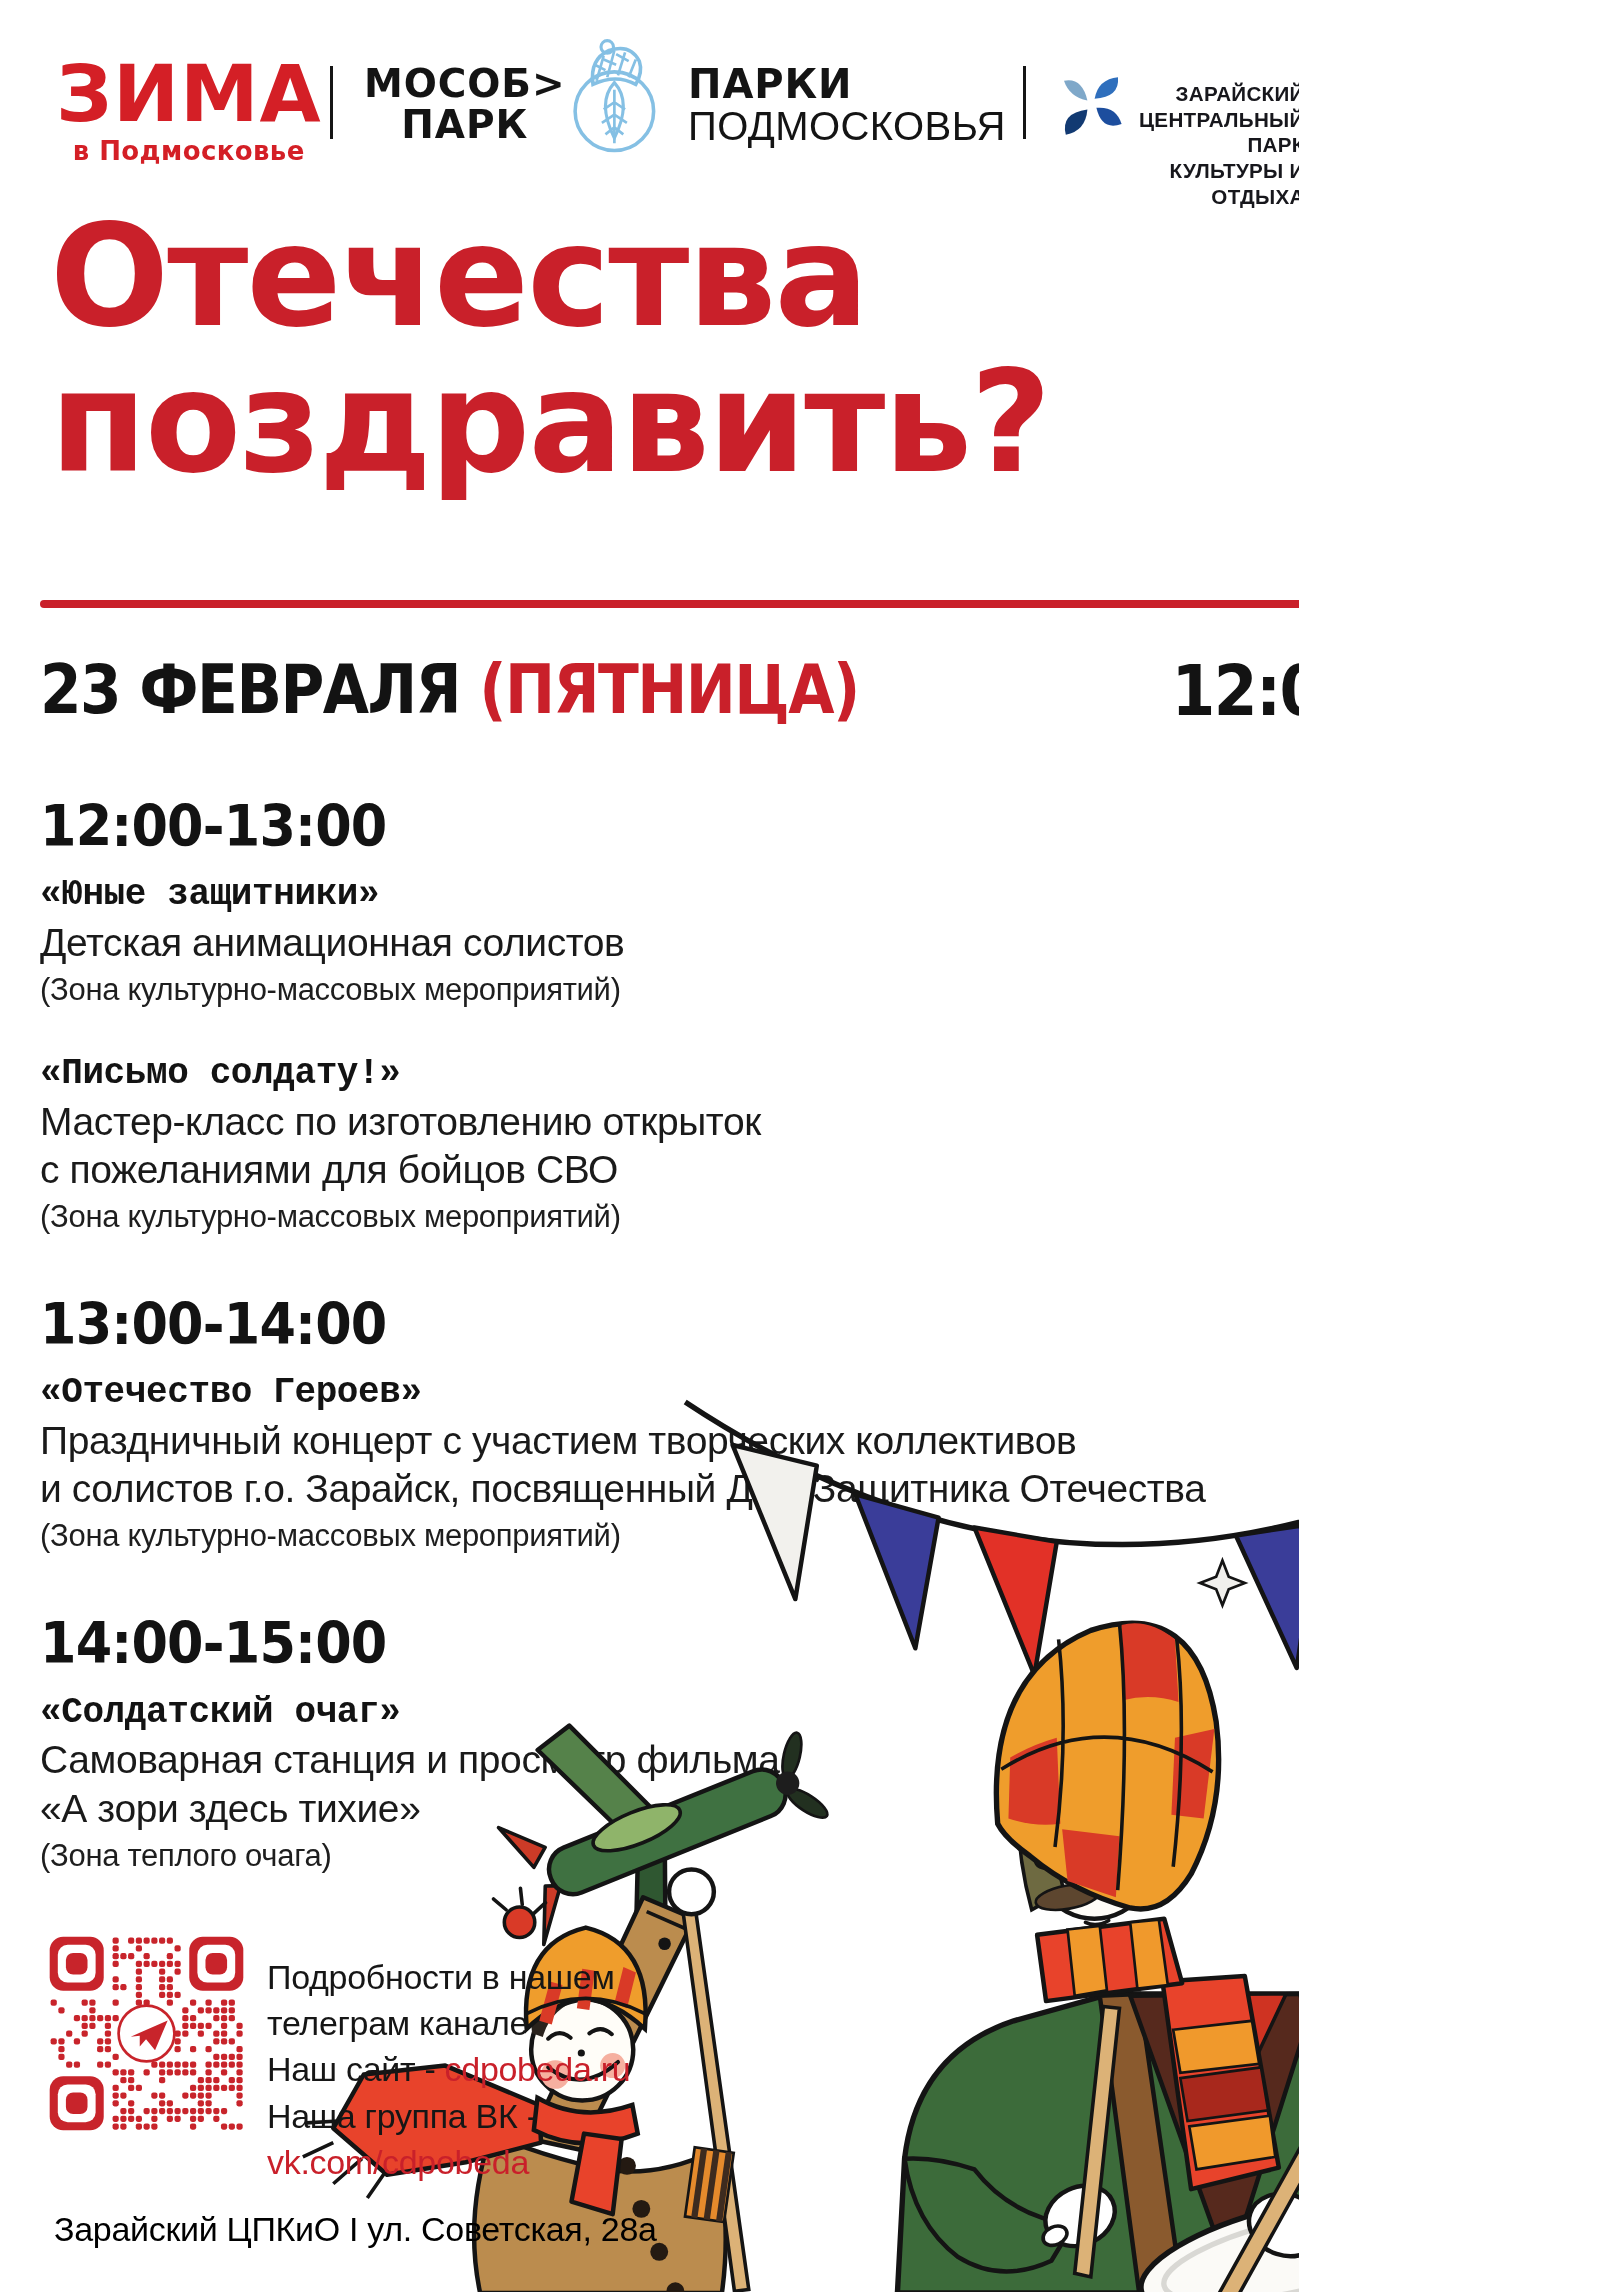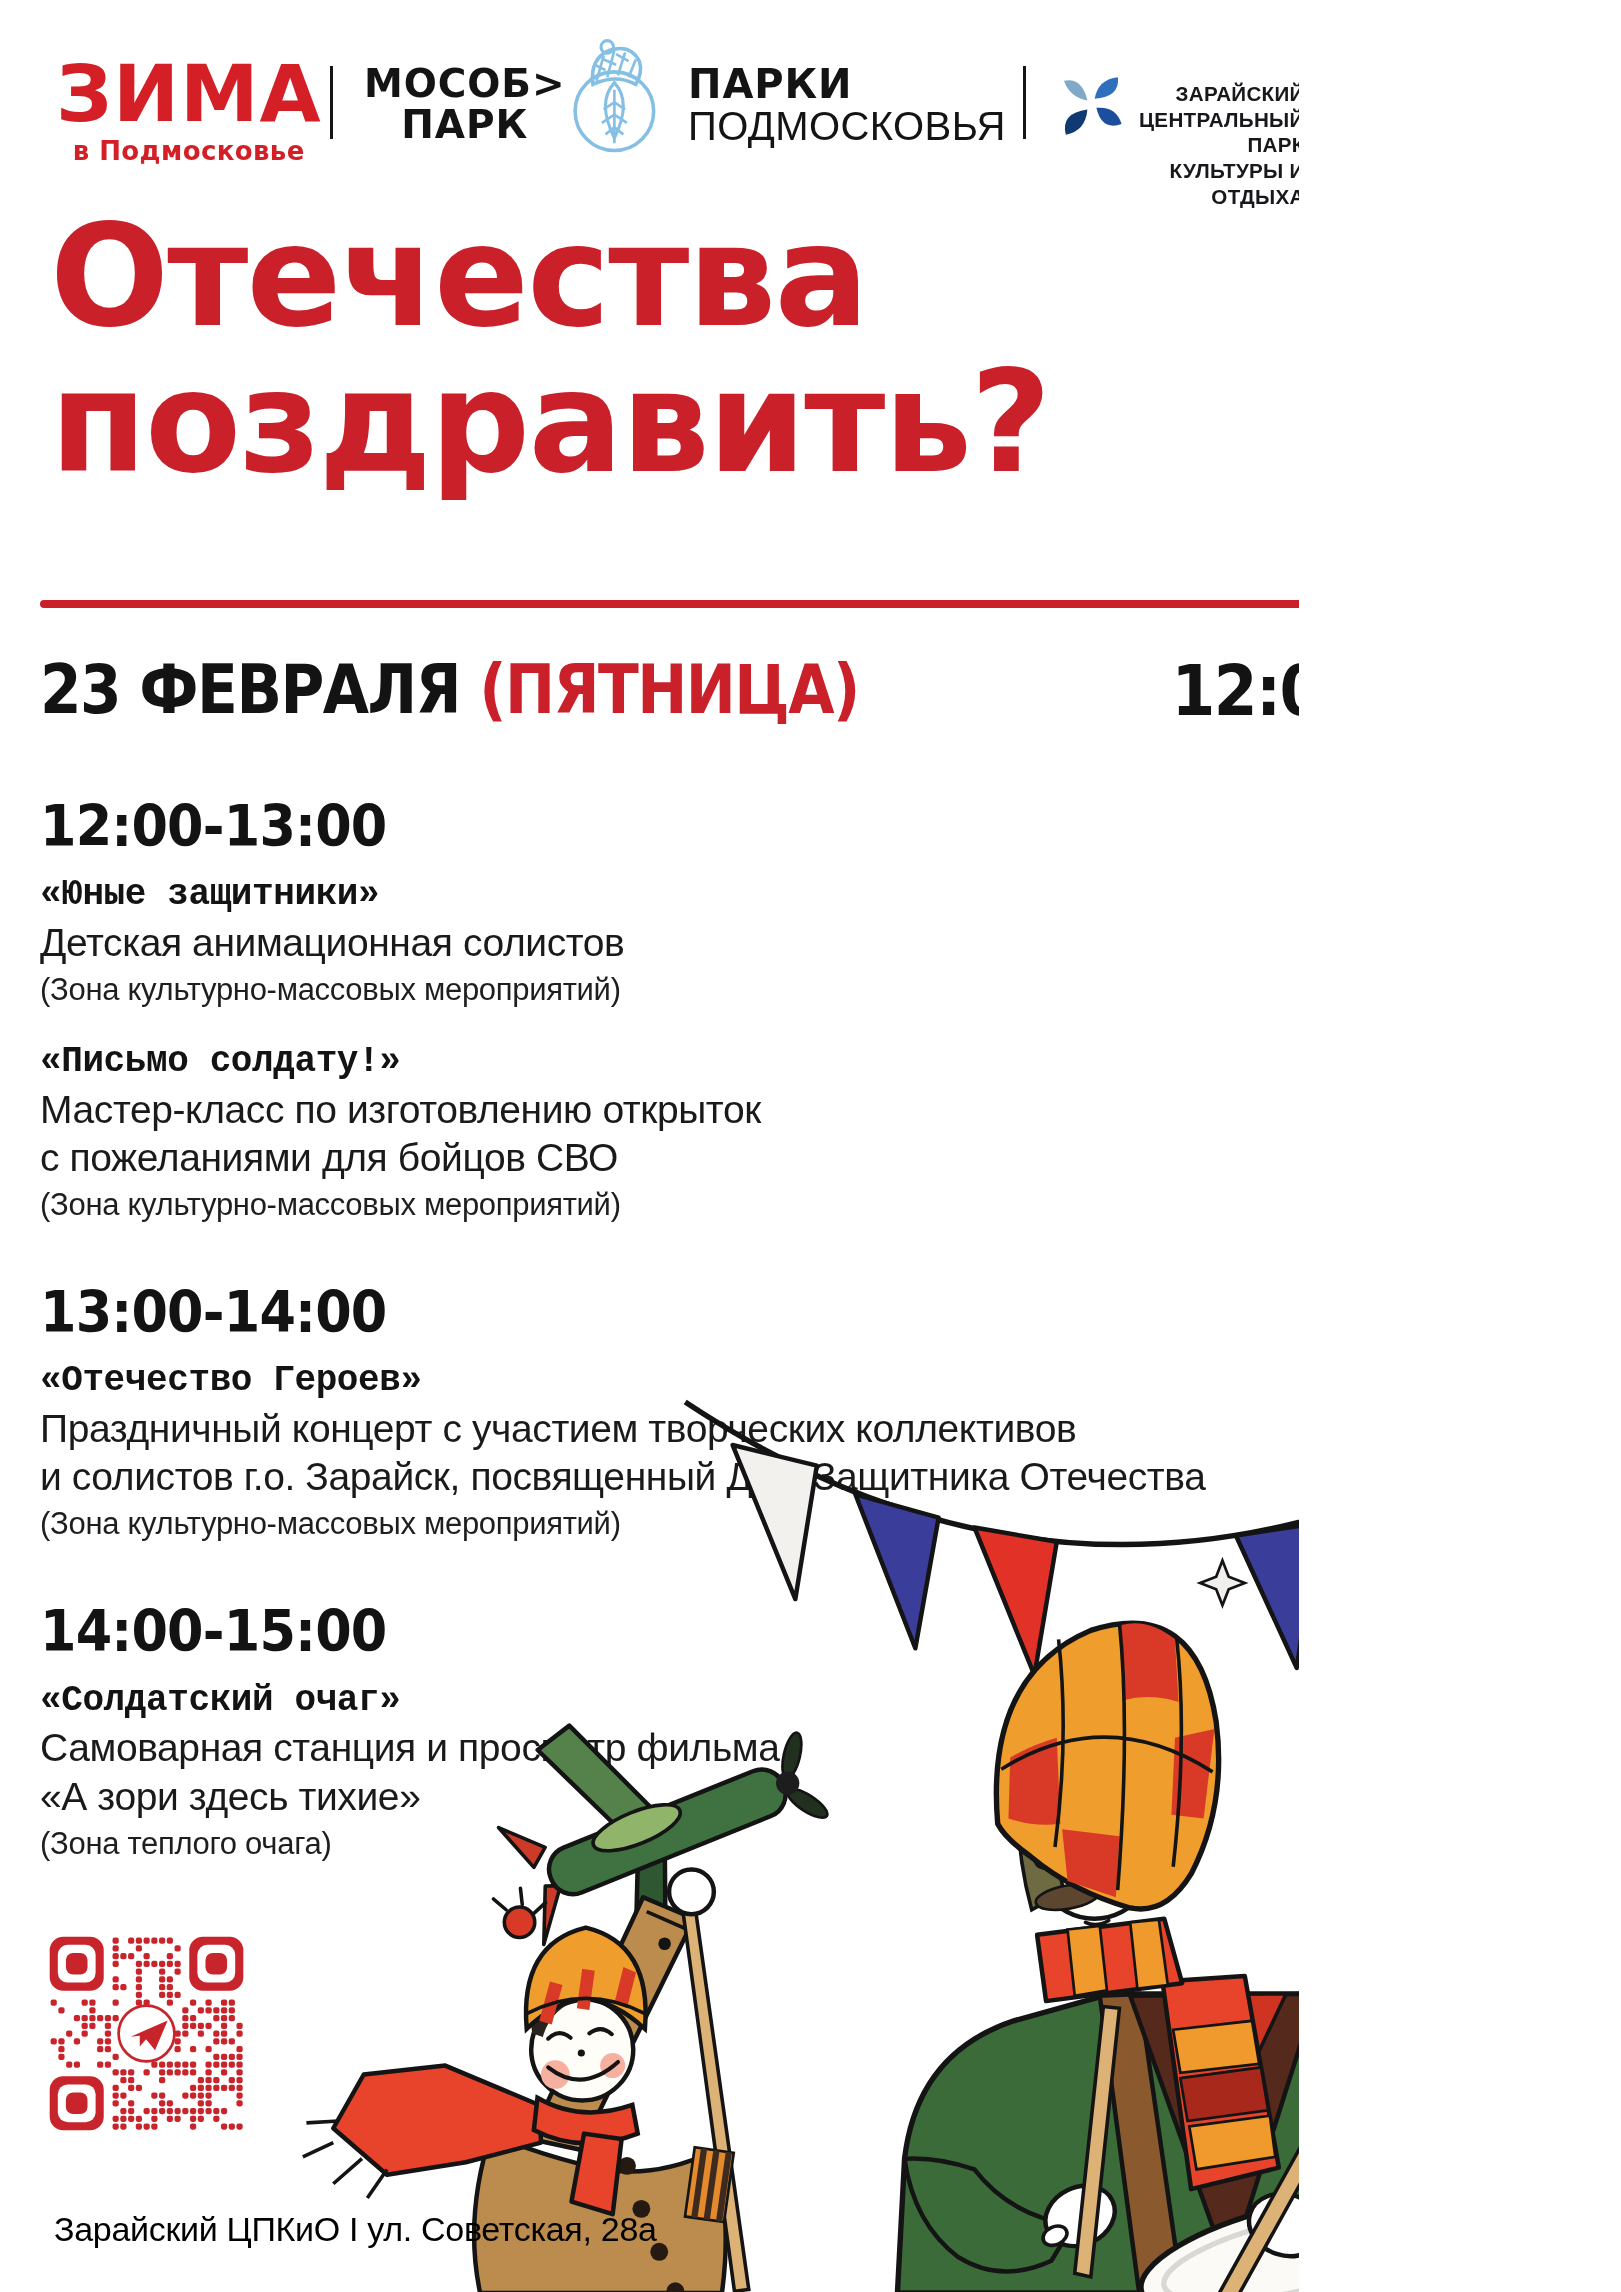--- a/index.html
+++ b/index.html
@@ -114,21 +114,21 @@
 
   <div class="abs" style="left:40px;top:793px;width:1397px;">
 
     <div class="slot">
       <div class="slot-time">12:00-13:00</div>
       <div class="evt">
         <div class="evt-name">«Юные защитники»</div>
         <div class="evt-line">Детская анимационная солистов</div>
         <div class="evt-zone">(Зона культурно-массовых мероприятий)</div>
       </div>
-      <div class="evt" style="margin-top:32px;">
+      <div class="evt" style="margin-top:44px;">
         <div class="evt-name">«Письмо солдату!»</div>
         <div class="evt-line">Мастер-класс по изготовлению открыток</div>
         <div class="evt-line">с пожеланиями для бойцов СВО</div>
         <div class="evt-zone">(Зона культурно-массовых мероприятий)</div>
       </div>
     </div>
 
     <div class="slot">
       <div class="slot-time">13:00-14:00</div>
       <div class="evt">
@@ -472,17 +472,24 @@
         <rect x="164" y="9" width="42" height="42" rx="11" fill="#fff"></rect>
         <rect x="173" y="18" width="24" height="24" rx="8" fill="#c8242b"></rect>
         <rect x="0" y="155" width="60" height="60" rx="15" fill="#c8242b"></rect>
         <rect x="9" y="164" width="42" height="42" rx="11" fill="#fff"></rect>
         <rect x="18" y="173" width="24" height="24" rx="8" fill="#c8242b"></rect>
         <circle cx="107.5" cy="107.5" r="31" fill="#fff" stroke="#c8242b" stroke-width="3"></circle>
         <path d="M90,111 L131,93 L117,126 L107,114 L100,122 L100,110 Z" fill="#c8242b"></path>
       </svg>
   </div>
 
+  <div class="abs contacts" style="left:267px;top:1954px;">
+    <div>Подробности в нашем</div>
+    <div>телеграм канале</div>
+    <div><span>Наш сайт - </span><span class="red-link">cdpobeda.ru</span></div>
+    <div>Наша группа ВК -</div>
+    <div class="red-link">vk.com/cdpobeda</div>
+  </div>
 
   <div class="abs footer-address" style="left:54px;top:2210px;">Зарайский ЦПКиО I ул. Советская, 28а</div>
 
 </div>
 
 
 </body></html>

